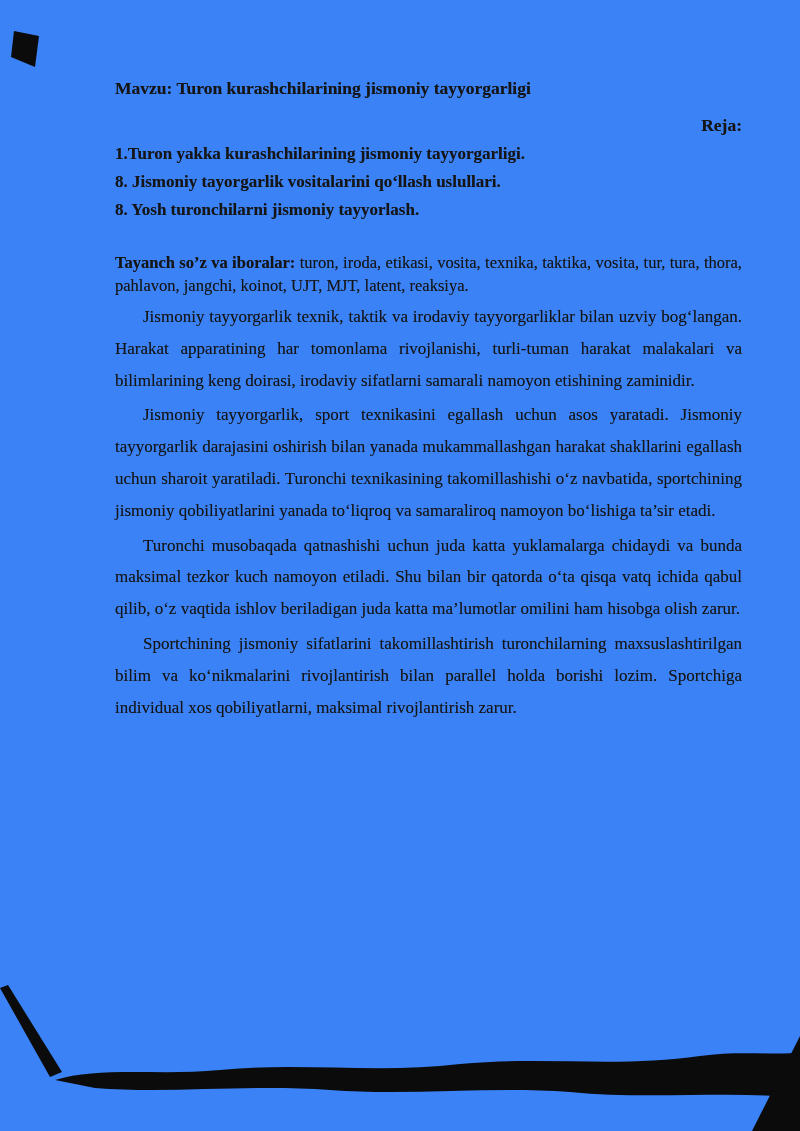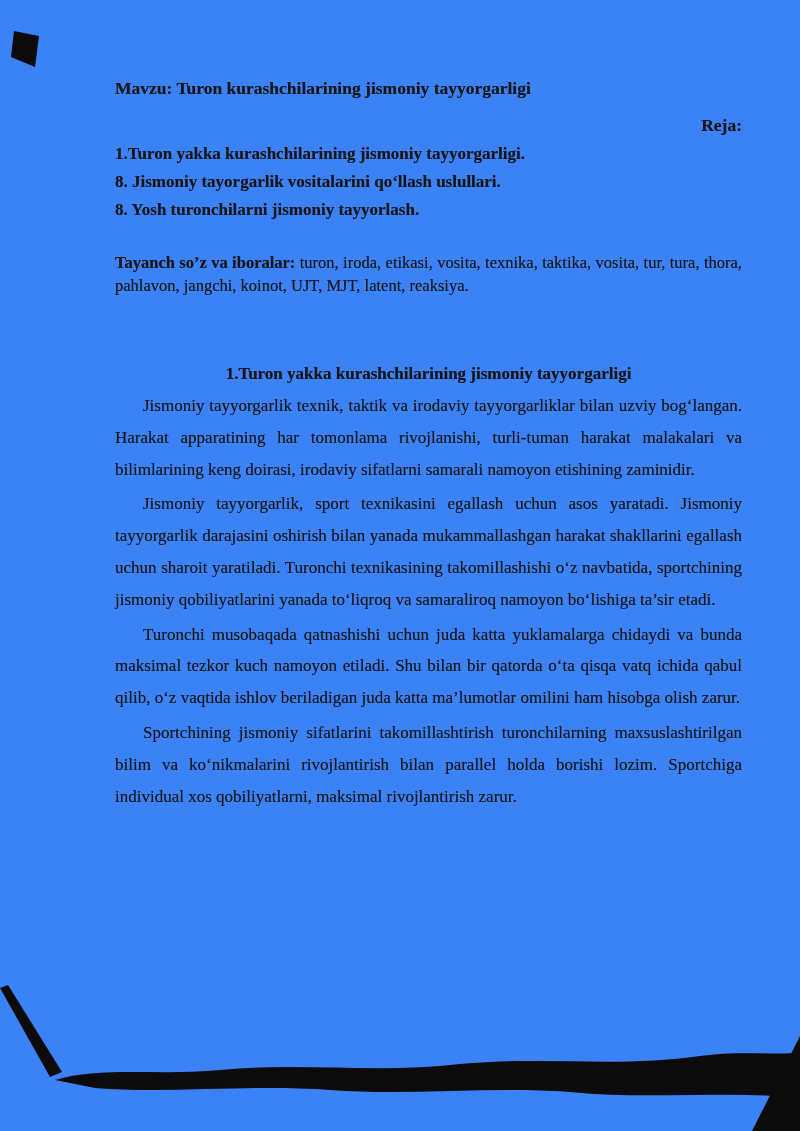--- a/index.html
+++ b/index.html
@@ -96,21 +96,20 @@
     <div class="plan-label">Reja:</div>
 
     <div>
       <div class="plan-item">1.Turon yakka kurashchilarining jismoniy tayyorgarligi.</div>
       <div class="plan-item">8. Jismoniy tayorgarlik vositalarini qoʻllash uslullari.</div>
       <div class="plan-item">8. Yosh turonchilarni  jismoniy tayyorlash.</div>
     </div>
 
     <p class="keywords"><span class="kw-label">Tayanch so’z va iboralar:</span><span> turon, iroda, etikasi, vosita, texnika, taktika, vosita, tur, tura, thora, pahlavon, jangchi, koinot, UJT, MJT, latent, reaksiya.</span></p>
 
-    <div class="section-heading">1.Turon yakka kurashchilarining jismoniy tayyorgarligi</div>
 
     <p class="body-para first">Jismoniy tayyorgarlik texnik, taktik va irodaviy tayyorgarliklar  bilan uzviy bogʻlangan. Harakat apparatining har tomonlama rivojlanishi, turli-tuman harakat malakalari va bilimlarining keng doirasi, irodaviy sifatlarni samarali namoyon etishining zaminidir.</p>
 
     <p class="body-para">Jismoniy tayyorgarlik, sport texnikasini egallash uchun asos yaratadi. Jismoniy tayyorgarlik darajasini oshirish bilan yanada mukammallashgan harakat shakllarini egallash uchun sharoit yaratiladi. Turonchi texnikasining takomillashishi oʻz navbatida, sportchining jismoniy qobiliyatlarini yanada toʻliqroq va samaraliroq namoyon boʻlishiga ta’sir etadi.</p>
 
     <p class="body-para">Turonchi musobaqada qatnashishi uchun juda katta yuklamalarga chidaydi va bunda maksimal tezkor  kuch namoyon etiladi. Shu bilan bir qatorda oʻta qisqa vatq ichida qabul qilib, oʻz vaqtida ishlov beriladigan juda katta ma’lumotlar omilini ham hisobga olish zarur.</p>
 
     <p class="body-para">Sportchining jismoniy sifatlarini takomillashtirish turonchilarning maxsuslashtirilgan bilim va koʻnikmalarini rivojlantirish bilan parallel holda borishi lozim. Sportchiga individual xos qobiliyatlarni, maksimal rivojlantirish zarur.</p>
 
   </div>

